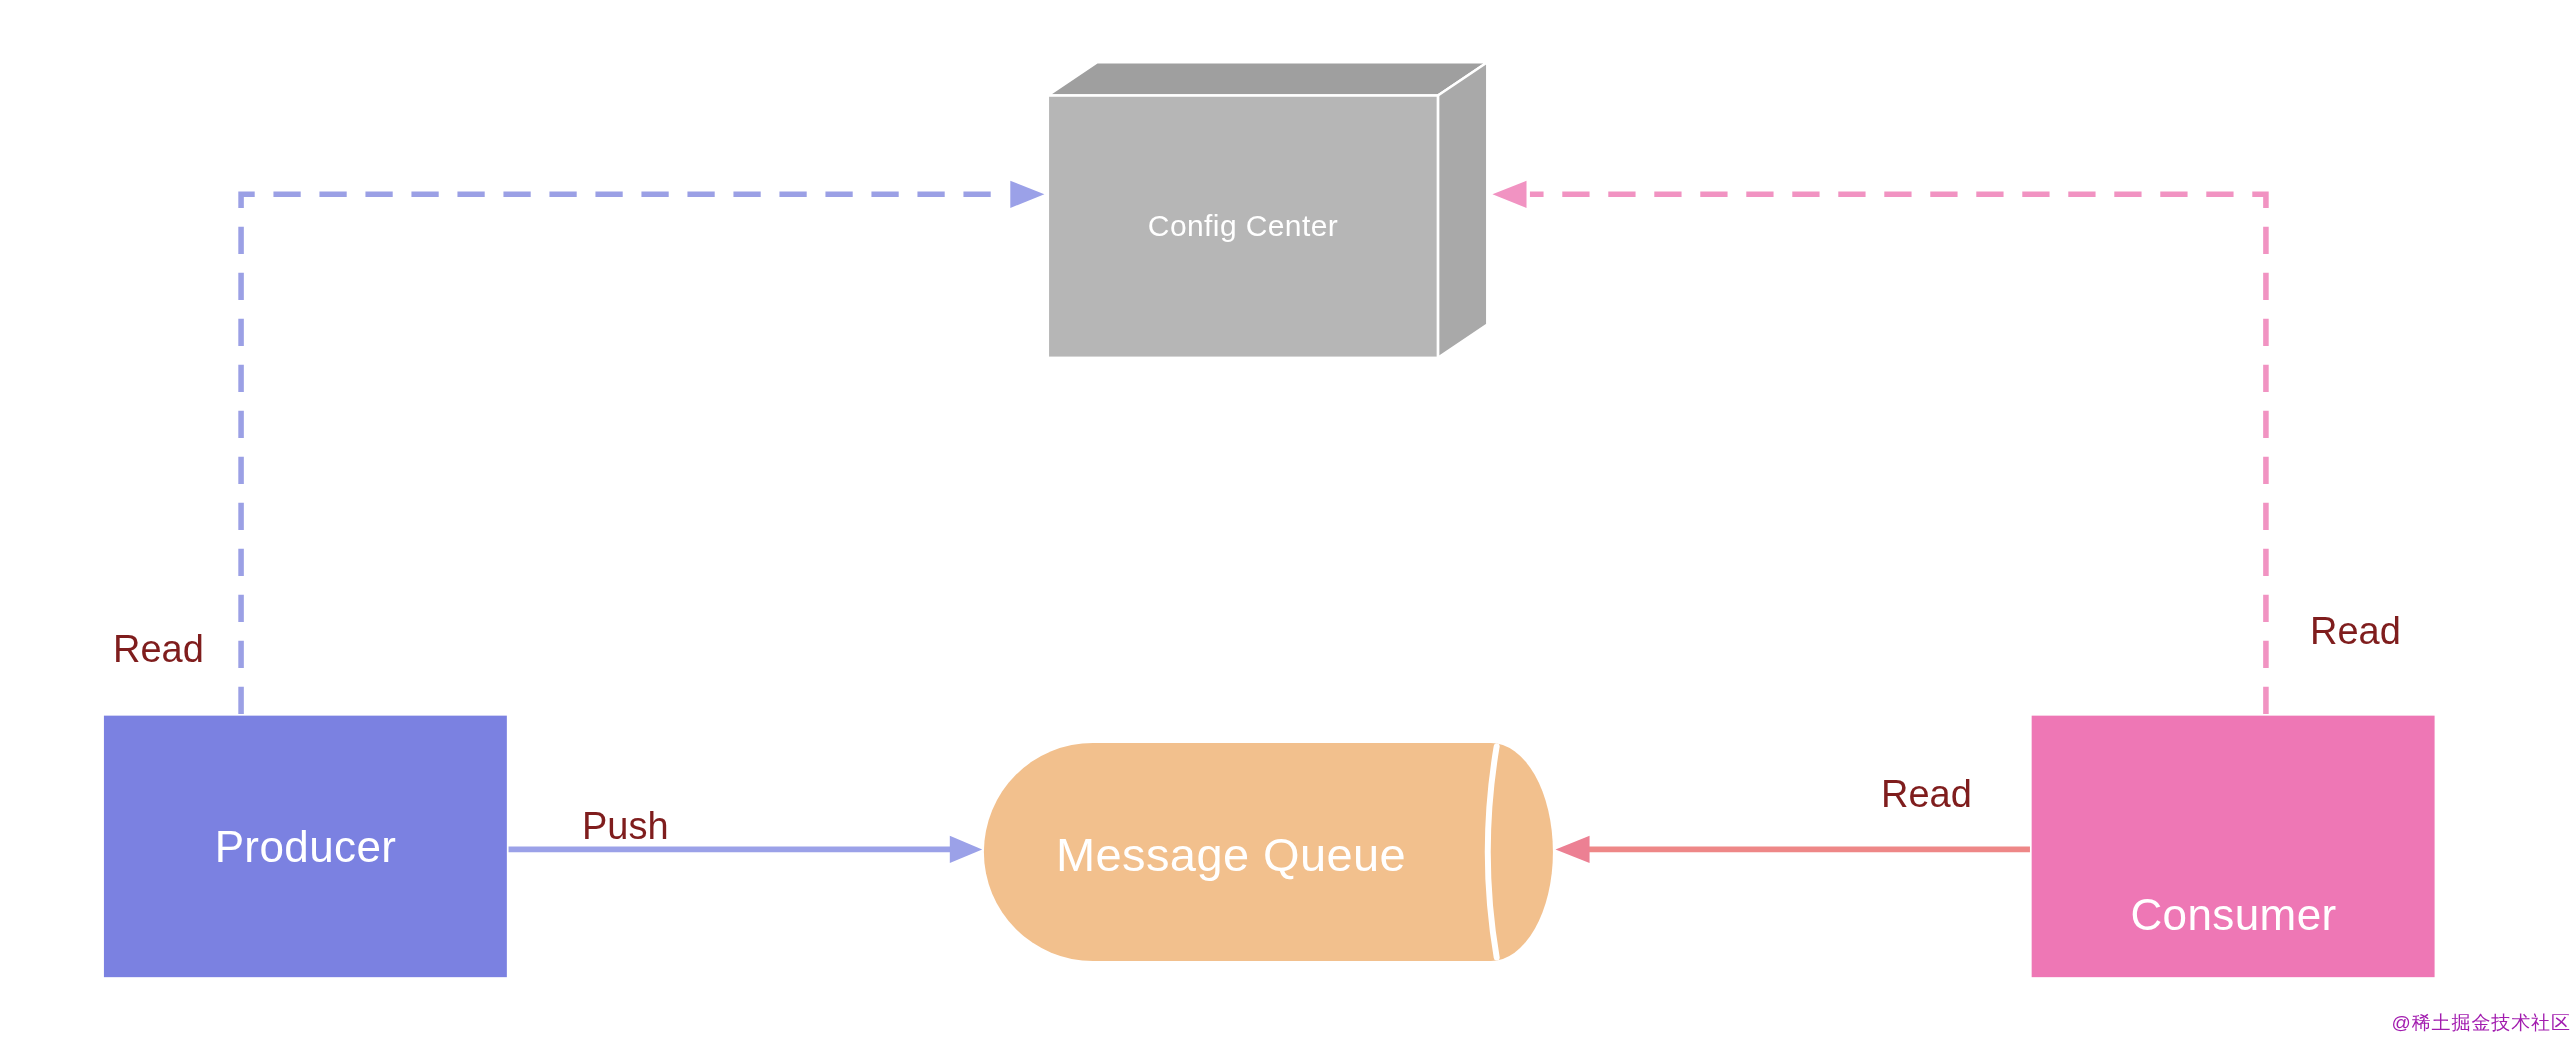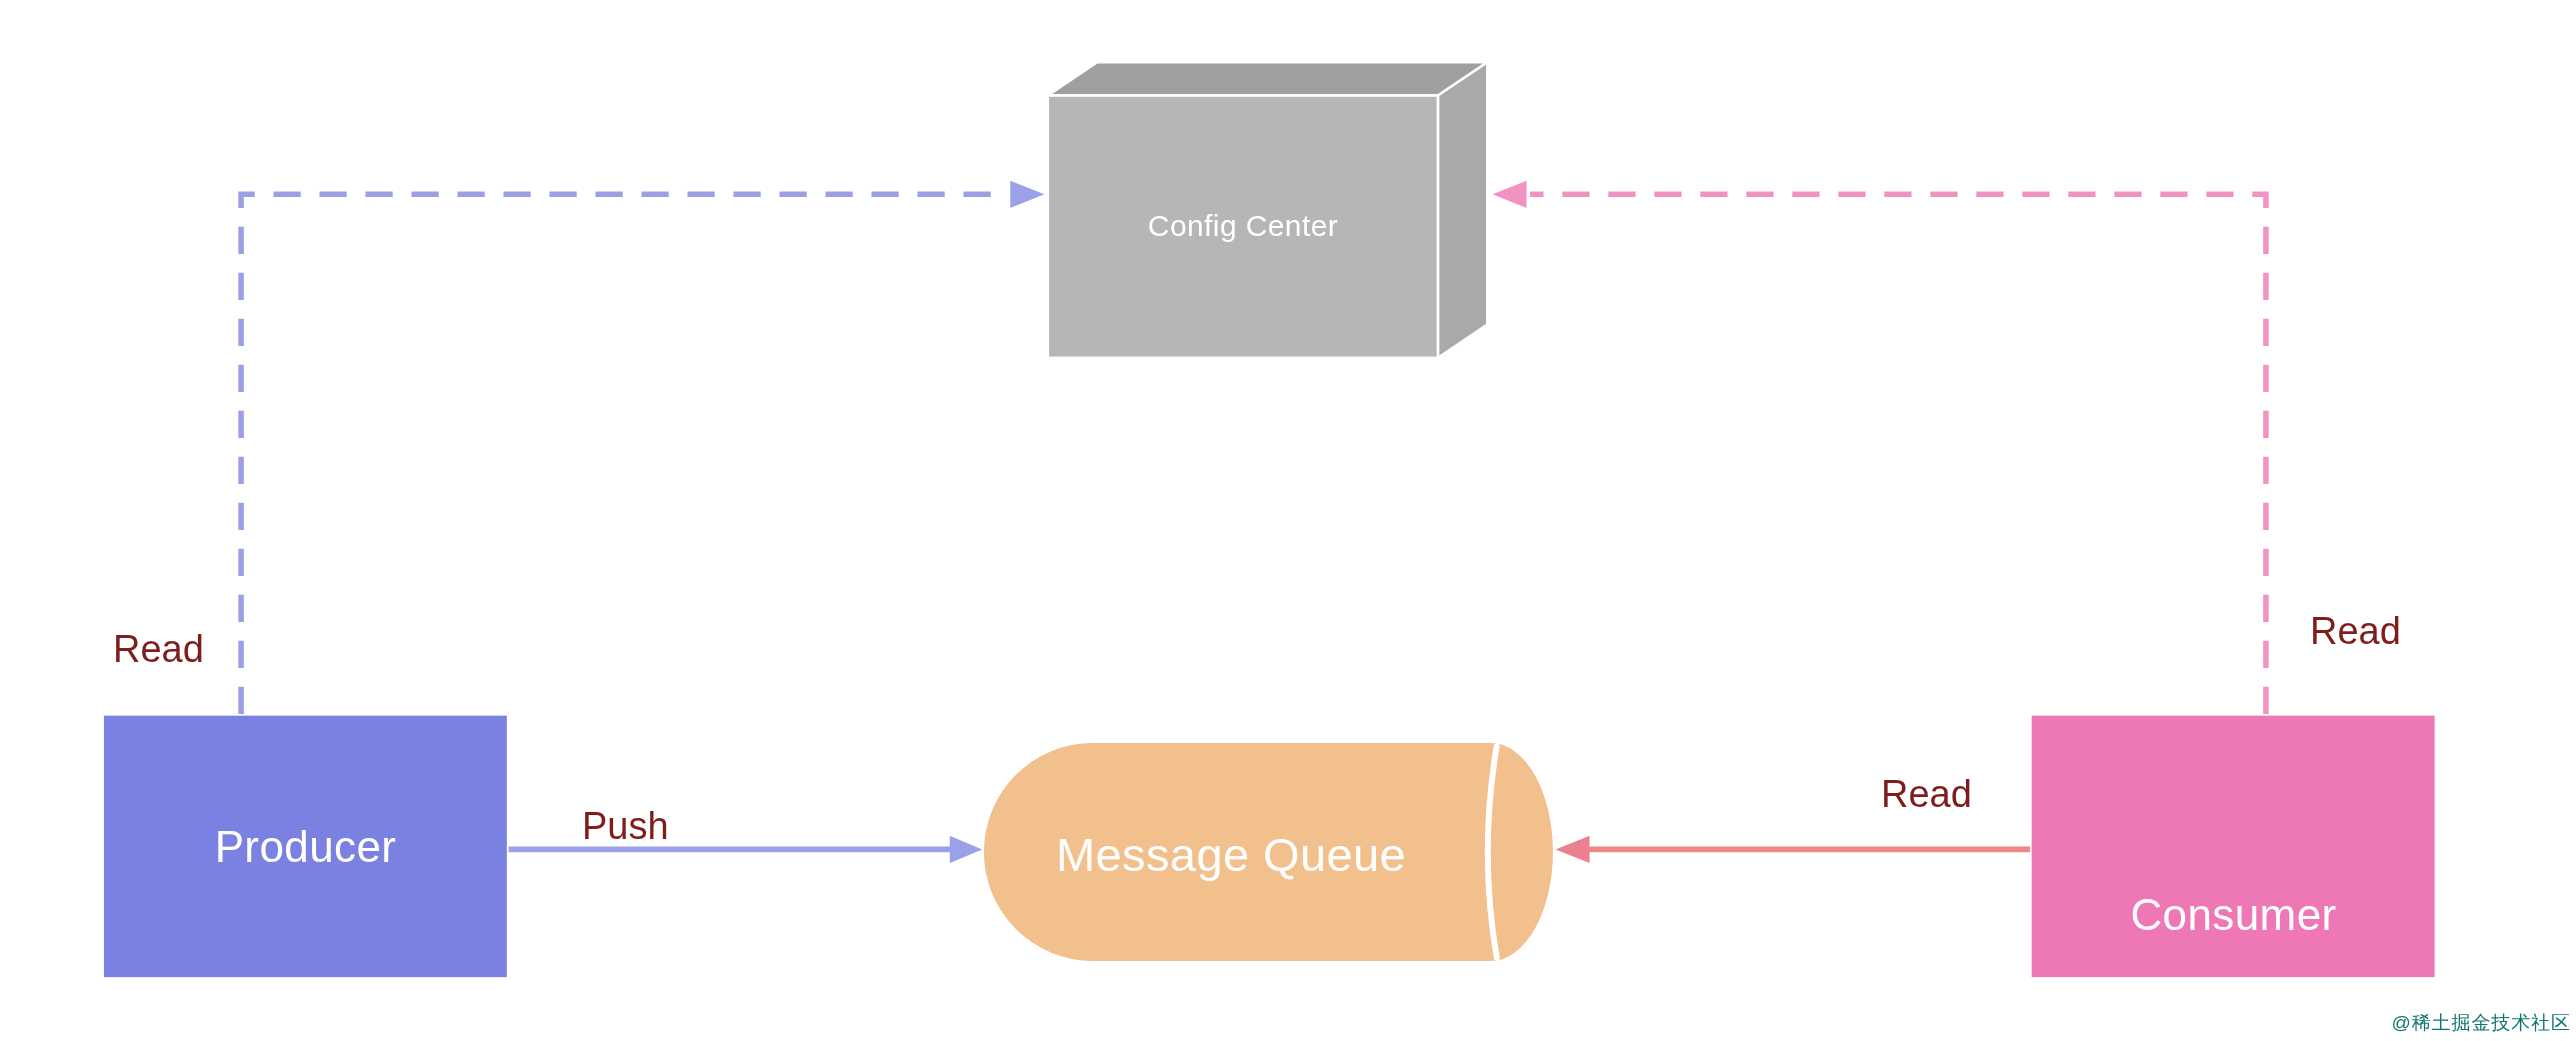--- a/index.html
+++ b/index.html
@@ -32,21 +32,21 @@
     color: #7f1d1d;
     font-size: 38px;
     white-space: nowrap;
     line-height: 1;
   }
   .watermark {
     position: absolute;
     right: 5.1px;
     top: 1010px;
     font-size: 19px;
-    color: #0f766e;
+    color: #a21caf;
     letter-spacing: 0.9px;
     white-space: nowrap;
   }
 </style>
 </head>
 <body>
 
 <div id="canvas">
 
   <svg id="shapes-svg" viewBox="0 0 3024 1223" xmlns="http://www.w3.org/2000/svg">

